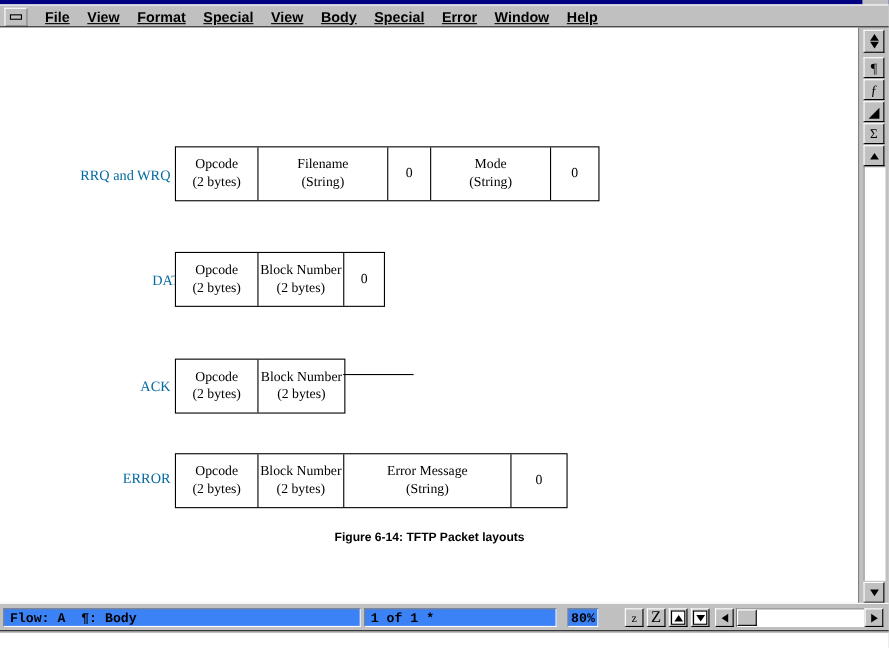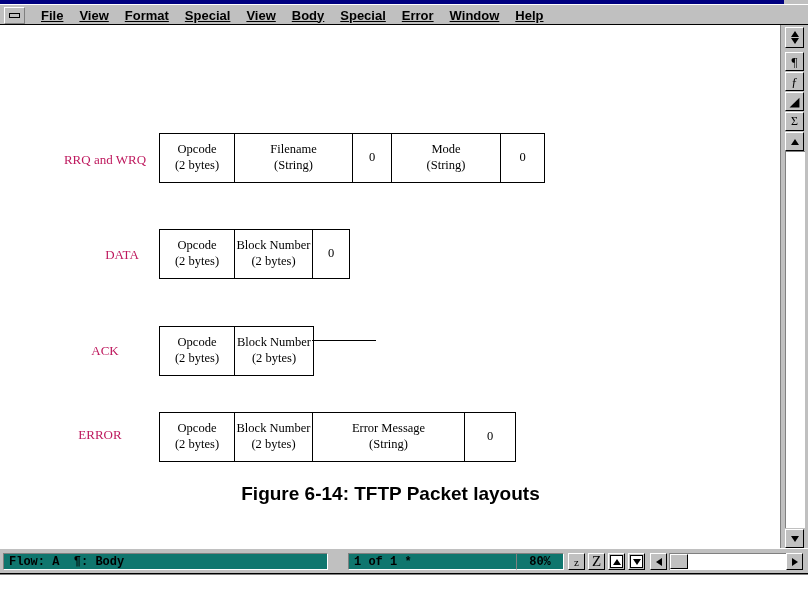--- a/index.html
+++ b/index.html
@@ -52,40 +52,40 @@
     position:absolute;left:0;top:25px;width:781px;height:524px;
     background:#ffffff;overflow:hidden;
   }
 
   
   .diagram{position:absolute;left:0;top:0;width:781px;height:470px;}
   .row{position:absolute;display:flex;align-items:stretch;}
   .rowlabel{
     position:absolute;
     font-family:"Liberation Serif",serif;
-    font-size:13px;color:#be185d;text-align:center;white-space:nowrap;
+    font-size:13px;color:#0369a1;text-align:right;white-space:nowrap;
   }
   .pkt{display:flex;border:1px solid #000;background:#fff;box-sizing:border-box;}
   .cell{
     border-right:1px solid #000;
     box-sizing:border-box;
     display:flex;flex-direction:column;align-items:center;justify-content:center;
     font-family:"Liberation Serif",serif;
     font-size:12.5px;line-height:1.25;color:#000;text-align:center;
     padding:0 3px;white-space:nowrap;
   }
   .cell:last-child{border-right:none;}
   .tail{
     position:absolute;height:0;border-top:1px solid #000;
   }
 
   .caption{
     position:absolute;left:0;top:458px;width:781px;text-align:center;
     font-family:"Liberation Sans",sans-serif;
-    font-size:19px;font-weight:bold;color:#000;
+    font-size:11px;font-weight:bold;color:#000;
   }
 
   
   .rightstrip{
     position:absolute;right:0;top:25px;width:27px;height:524px;background:#c0c0c0;
     border-left:1px solid #808080;
   }
   .vbtn{
     width:19px;height:19px;margin:1px auto 1px auto;
     background:#c0c0c0;
@@ -125,40 +125,39 @@
     background:#ffffff;
     border-left:1px solid #808080;border-top:1px solid #808080;
   }
 
   
   .statusbar{
     position:absolute;left:0;bottom:0;width:808px;height:40px;background:#c0c0c0;
     border-top:1px solid #ffffff;
   }
   .sunken{
-    background:#0f766e;
+    background:#3b82f6;
     border-top:1px solid #808080;border-left:1px solid #808080;
     border-right:1px solid #ffffff;border-bottom:1px solid #ffffff;
     box-sizing:border-box;
   }
   .flowbox{
     position:absolute;left:3px;top:4px;width:325px;height:17px;
     display:flex;align-items:center;padding-left:5px;
     font-family:"Liberation Mono",monospace;font-size:12px;font-weight:bold;color:#000;
     white-space:pre;
   }
   .pagebox{
     position:absolute;left:331px;top:4px;width:175px;height:17px;
     display:flex;align-items:center;padding-left:5px;
     font-family:"Liberation Mono",monospace;font-size:12px;font-weight:bold;color:#000;
     white-space:pre;
-    margin-left:17px;
   }
   .zoomval{
-    position:absolute;left:516px;top:4px;width:48px;height:17px;
+    position:absolute;left:516px;top:4px;width:28px;height:17px;
     display:flex;align-items:center;justify-content:center;
     font-family:"Liberation Mono",monospace;font-size:12px;font-weight:bold;color:#000;
   }
   .sbtn{
     position:absolute;top:4px;width:17px;height:17px;
     background:#c0c0c0;
     border-top:1px solid #ffffff;border-left:1px solid #ffffff;
     border-right:1px solid #000000;border-bottom:1px solid #000000;
     display:flex;align-items:center;justify-content:center;
     box-sizing:border-box;

